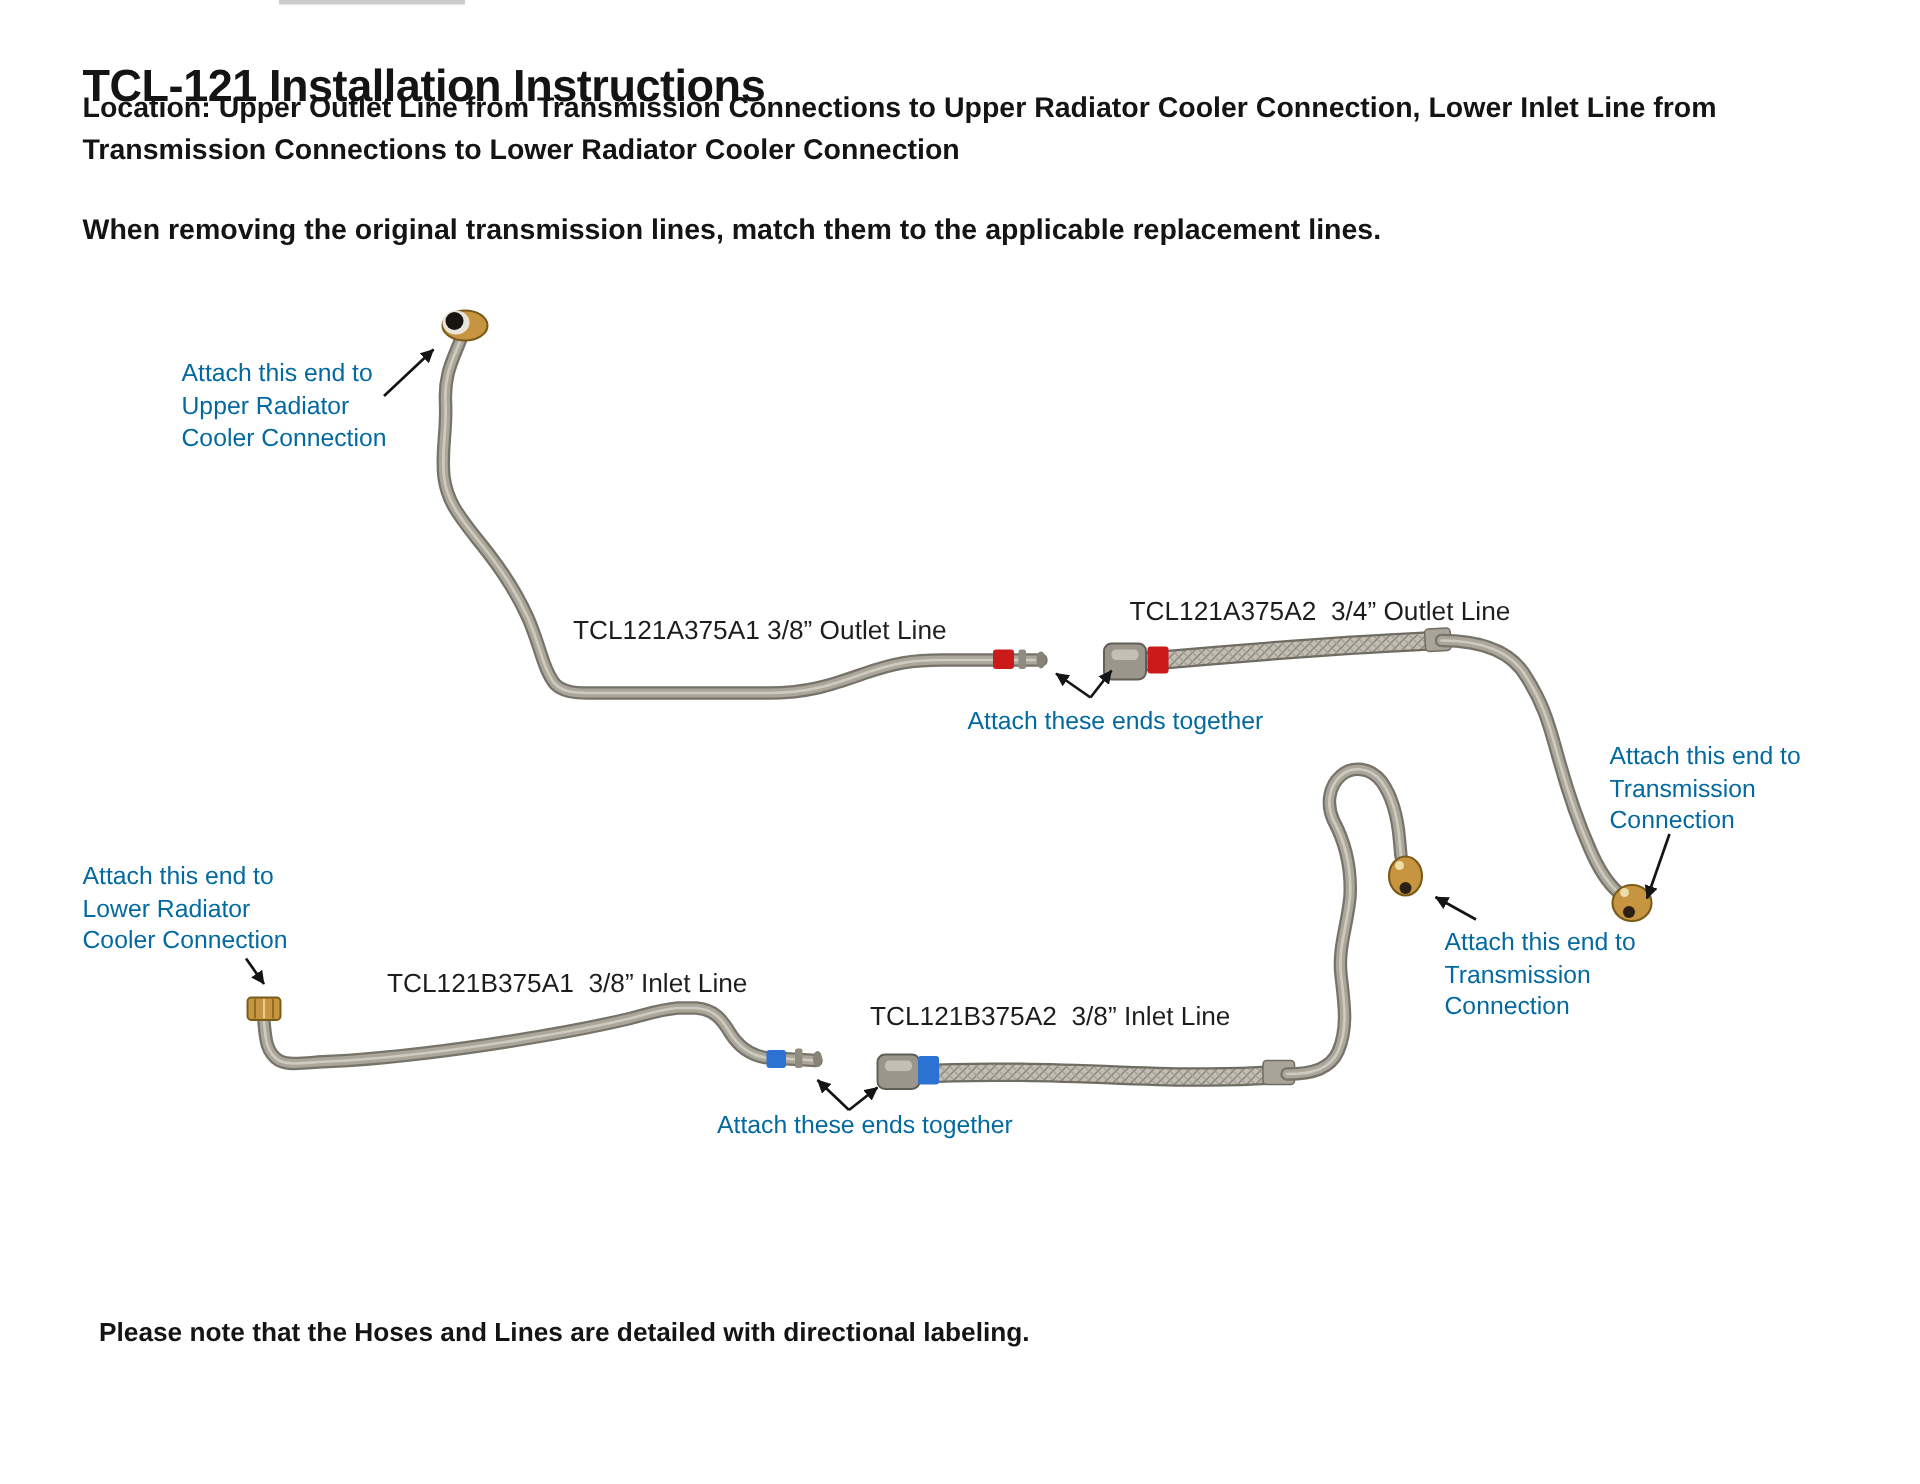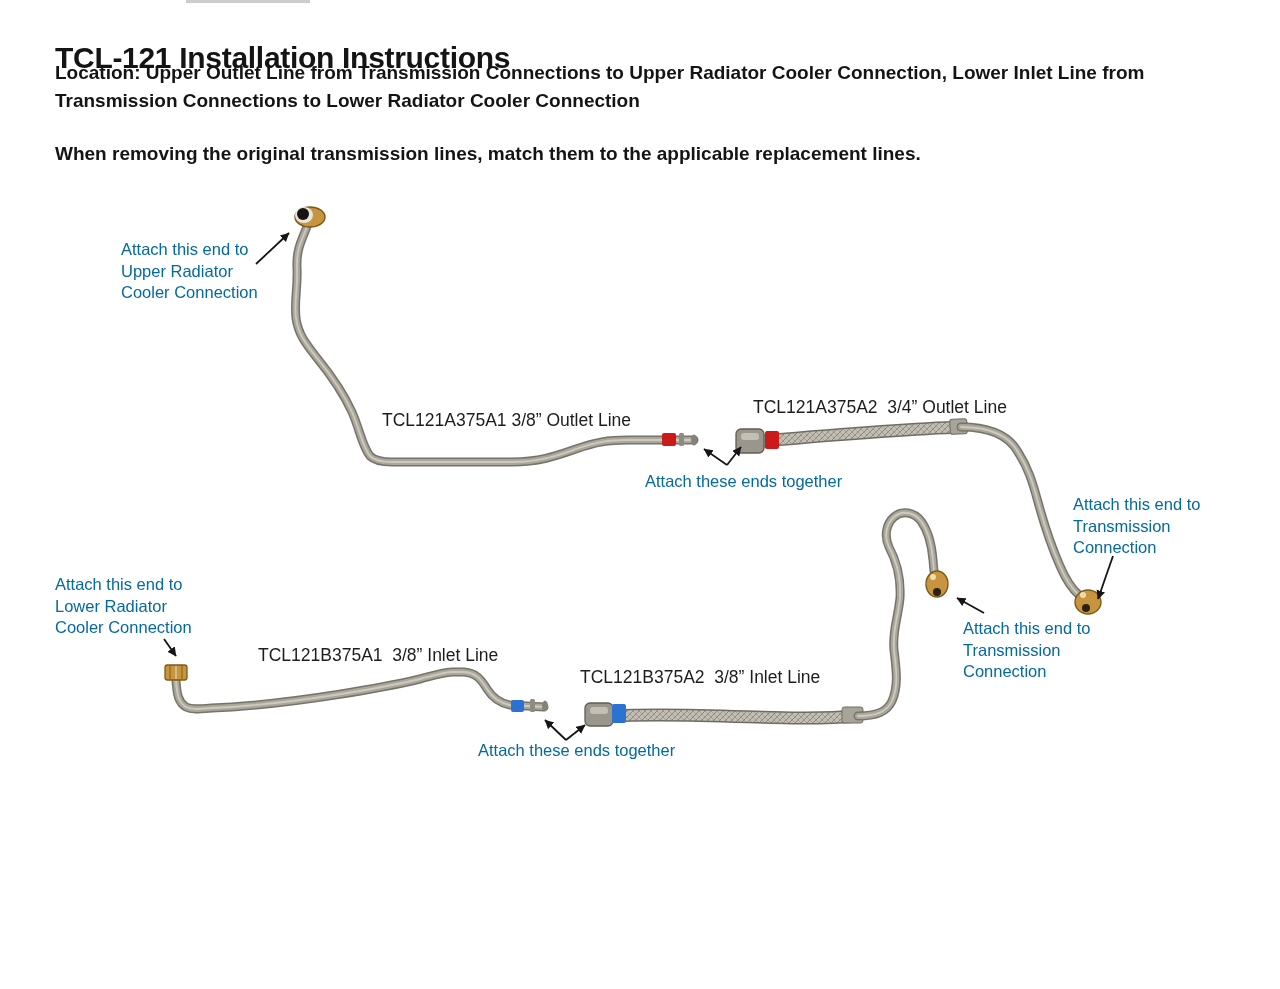--- a/index.html
+++ b/index.html
@@ -135,13 +135,14 @@
 Transmission
 Connection</div>
 <div class="abs ann" style="left:55px;top:574px;">Attach this end to
 Lower Radiator
 Cooler Connection</div>
 <div class="abs plabel" style="left:222px;top:645px;margin-left:36px;">TCL121B375A1  3/8” Inlet Line</div>
 <div class="abs plabel" style="left:580px;top:667px;">TCL121B375A2  3/8” Inlet Line</div>
 <div class="abs ann" style="left:478px;top:740px;">Attach these ends together</div>
 
 <div class="abs notes">
+  <p>Please note that the Hoses and Lines are detailed with directional labeling.</p>
 </div>
 
 </body></html>

